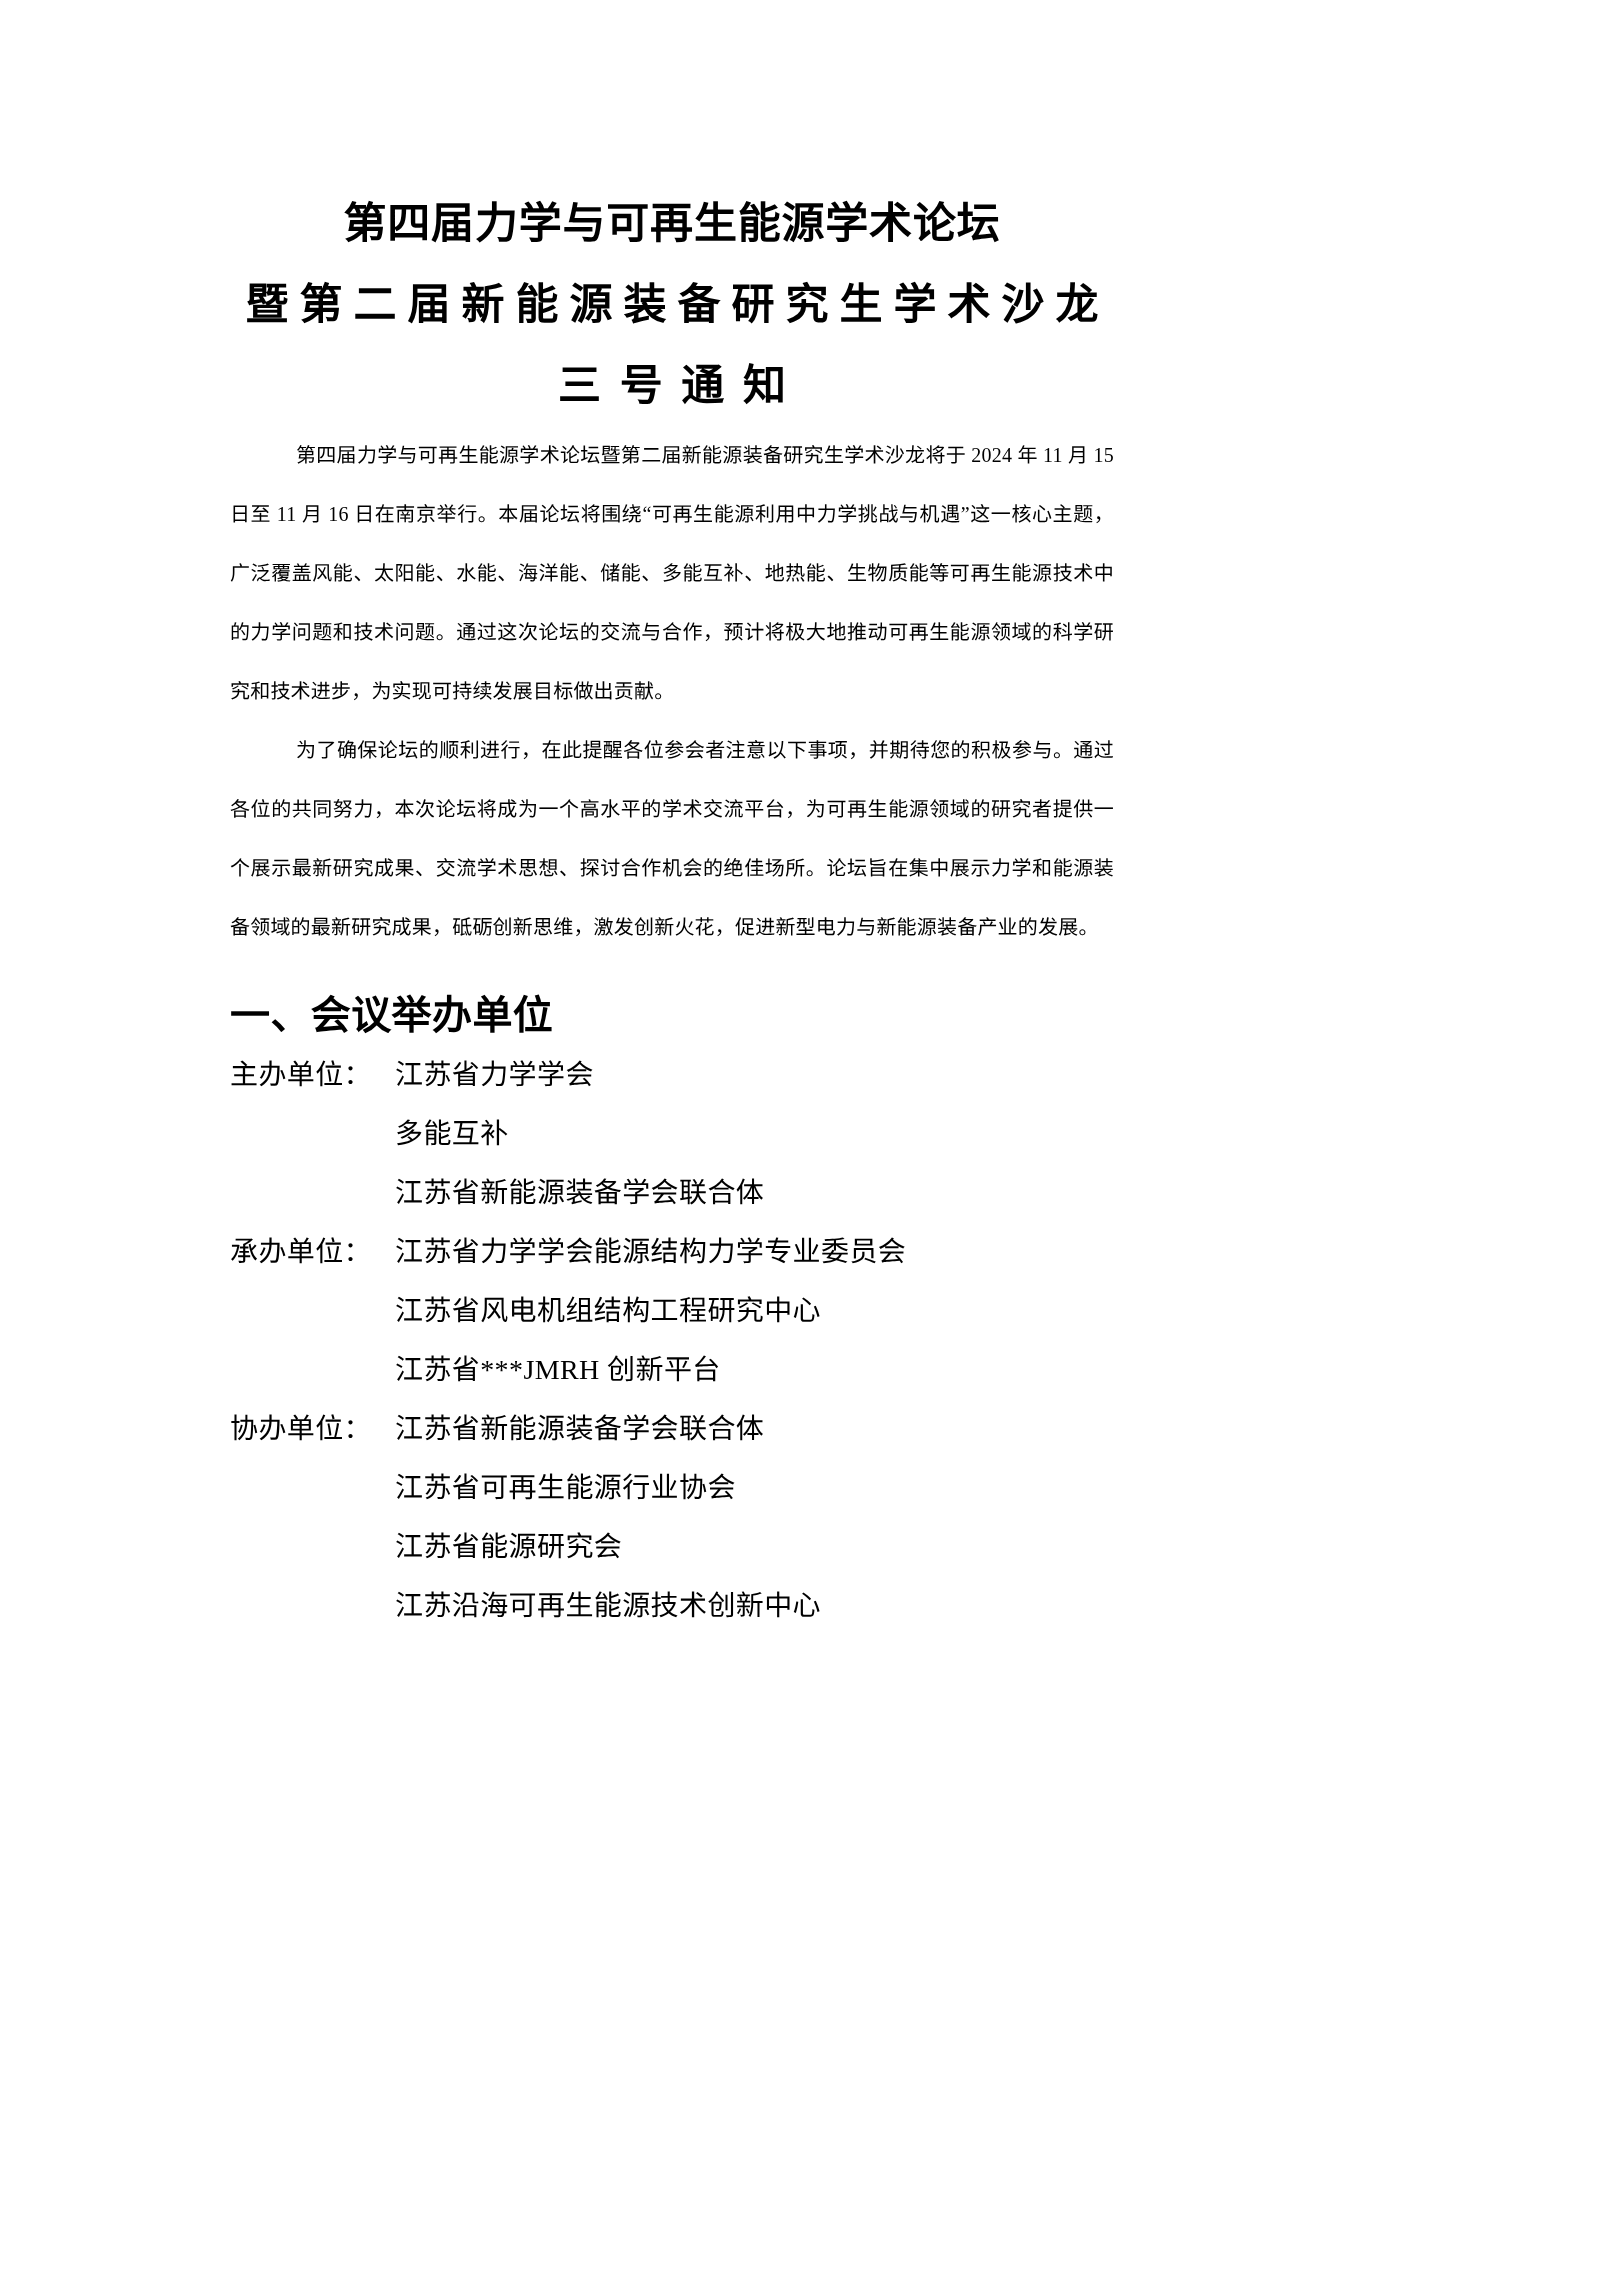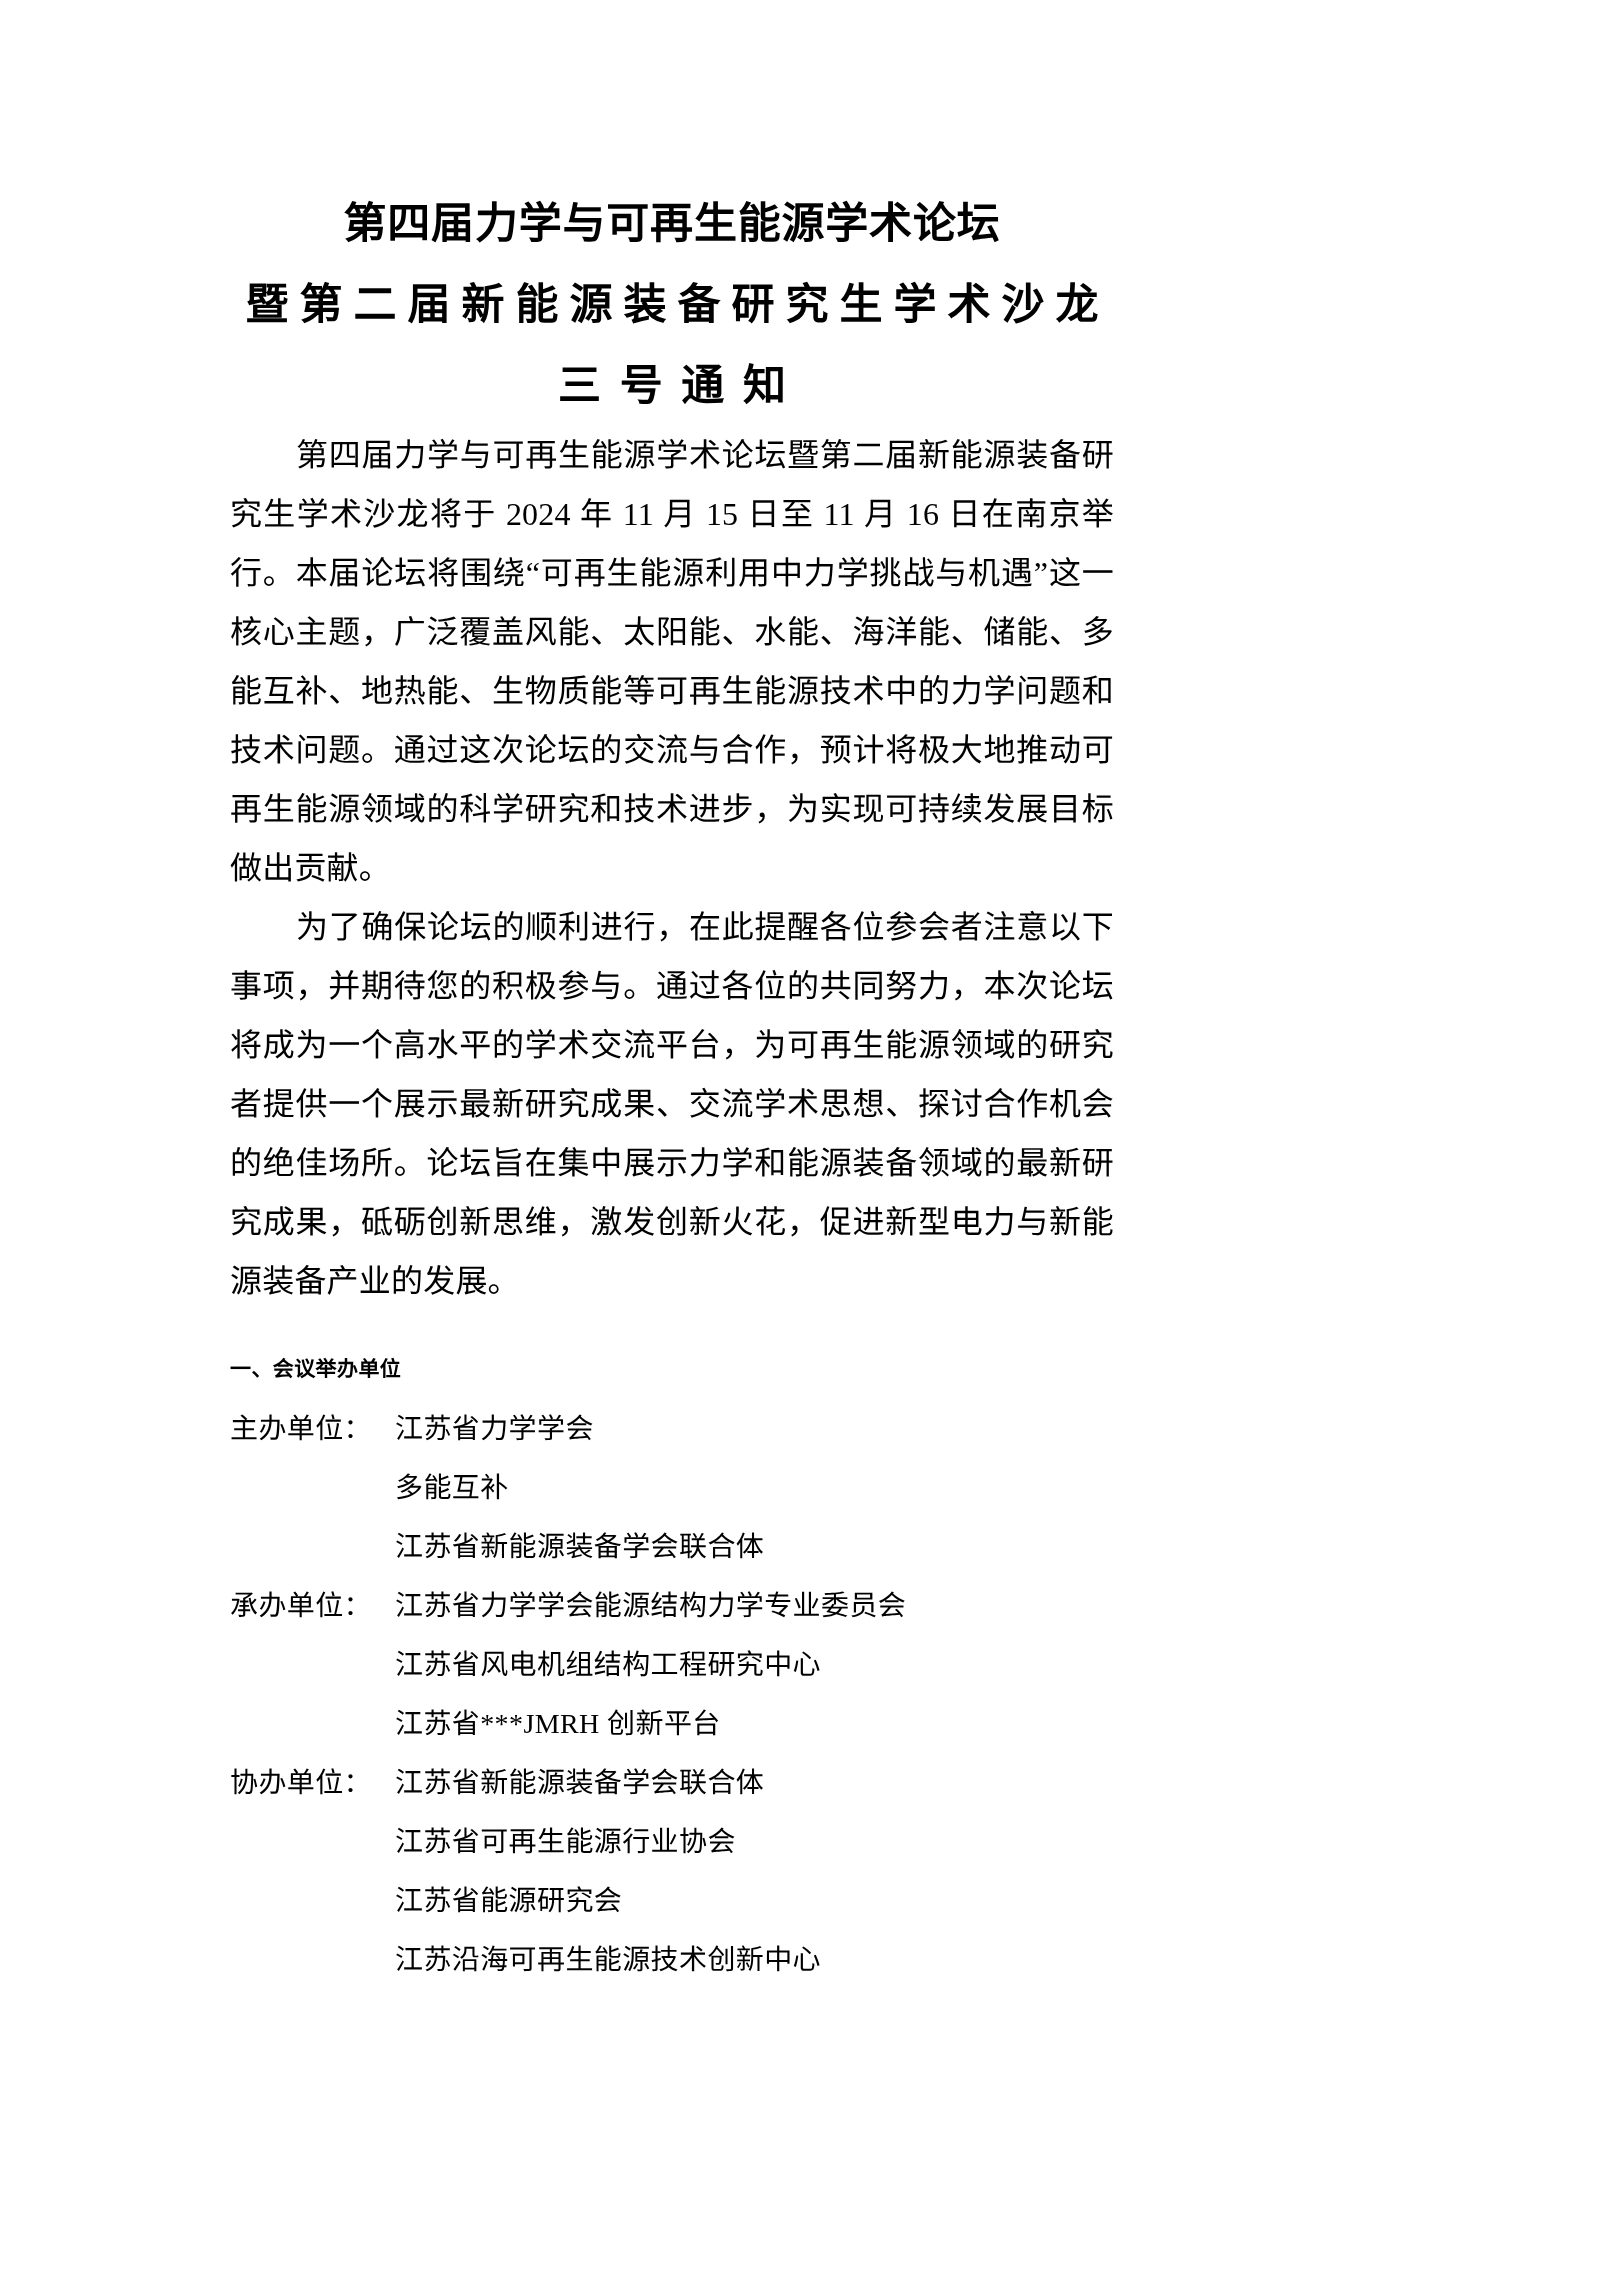--- a/index.html
+++ b/index.html
@@ -43,32 +43,32 @@
 
   
   .salutation {
     margin-top: 49px;
     font-size: 32px;
     line-height: 59px;
     letter-spacing: 0.4px;
   }
 
   .para {
-    font-size: 32px;
+    font-size: 20px;
     line-height: 59px;
     text-align: justify;
     text-justify: inter-ideograph;
     text-indent: 66px;
     letter-spacing: 0.2px;
     margin: 0;
   }
 
   .section-heading {
     font-weight: bold;
-    font-size: 21px;
+    font-size: 40px;
     line-height: 59px;
     margin-top: 29px;
     letter-spacing: 0.4px;
   }
 
   
   .org-group {
     font-size: 28px;
     line-height: 59px;
     letter-spacing: 0.4px;

